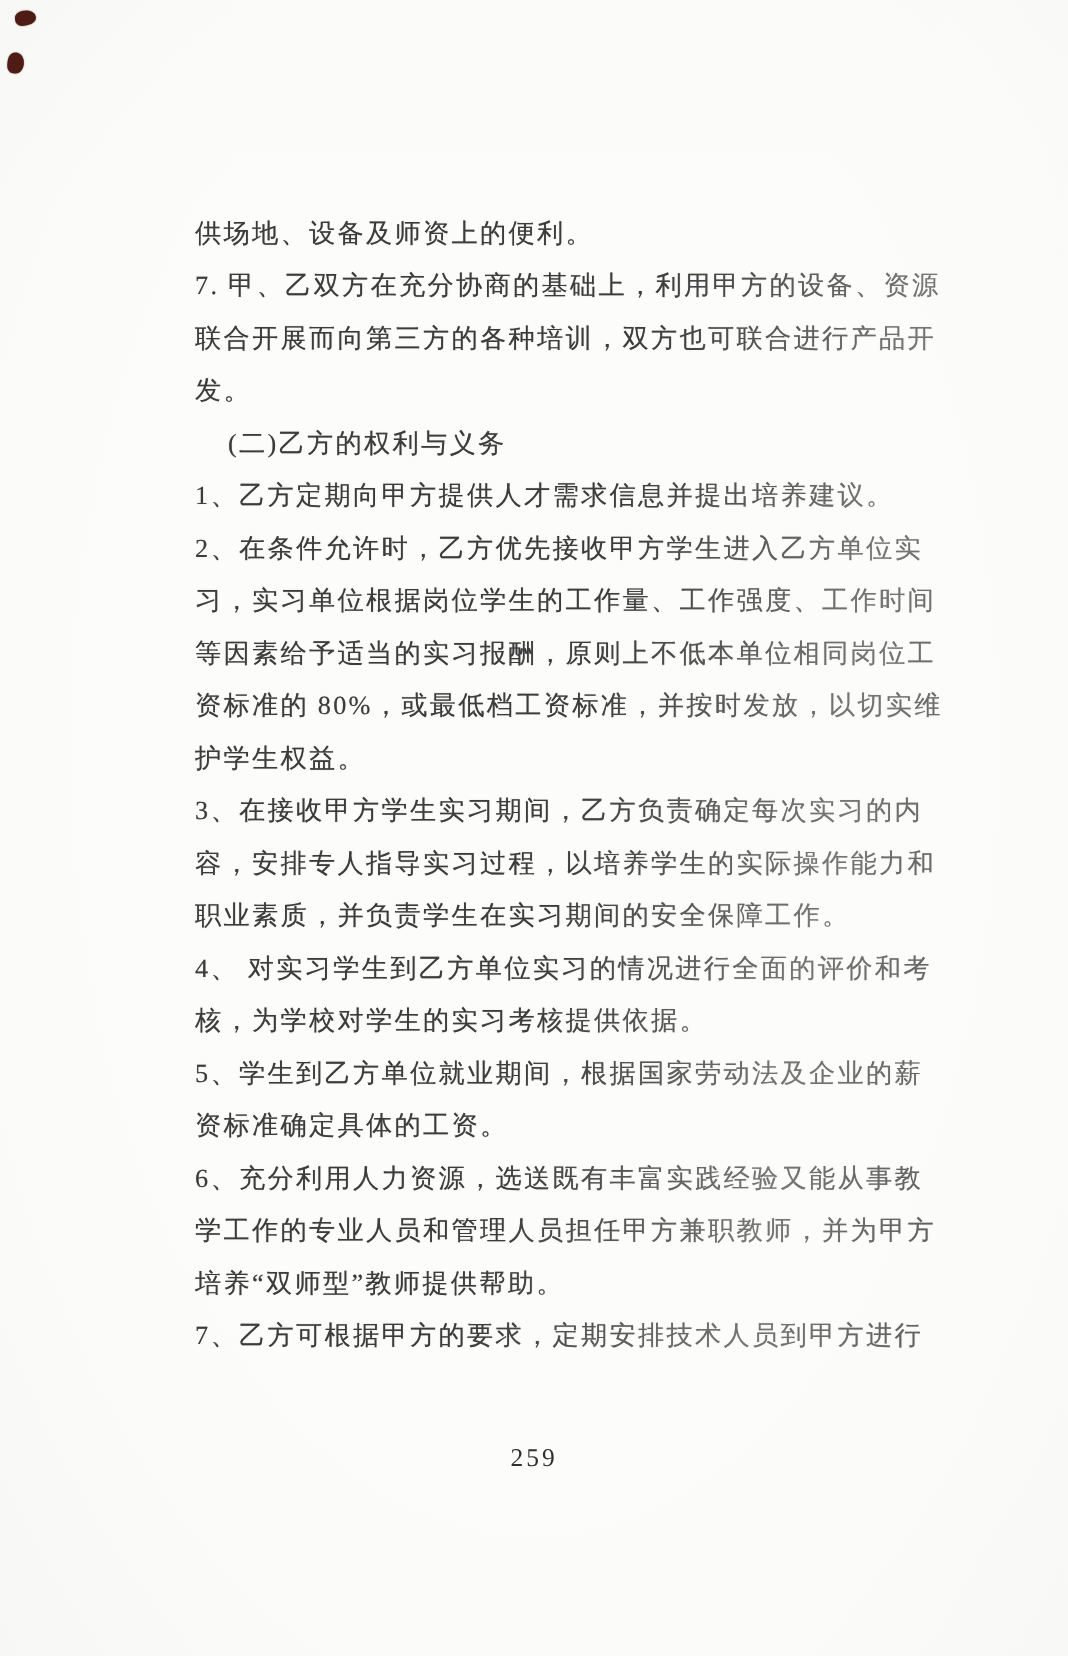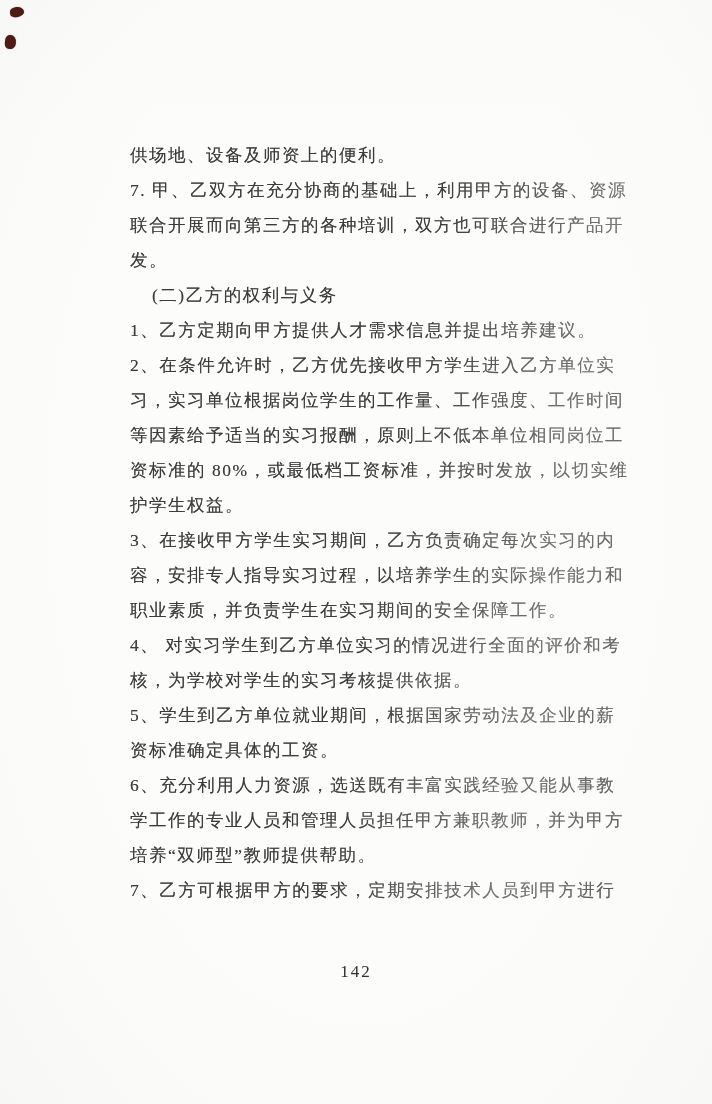--- a/index.html
+++ b/index.html
@@ -104,14 +104,14 @@
       <div class="text-line">5、学生到乙方单位就业期间，根据国家劳动法及企业的薪</div>
       <div class="text-line">资标准确定具体的工资。</div>
       <div class="text-line">6、充分利用人力资源，选送既有丰富实践经验又能从事教</div>
       <div class="text-line">学工作的专业人员和管理人员担任甲方兼职教师，并为甲方</div>
       <div class="text-line">培养“双师型”教师提供帮助。</div>
       <div class="text-line">7、乙方可根据甲方的要求，定期安排技术人员到甲方进行</div>
     </div>
 
   <div class="scan-fade"></div>
 
-  <div class="page-number">142</div>
+  <div class="page-number">259</div>
 </div>
 
 </body></html>

